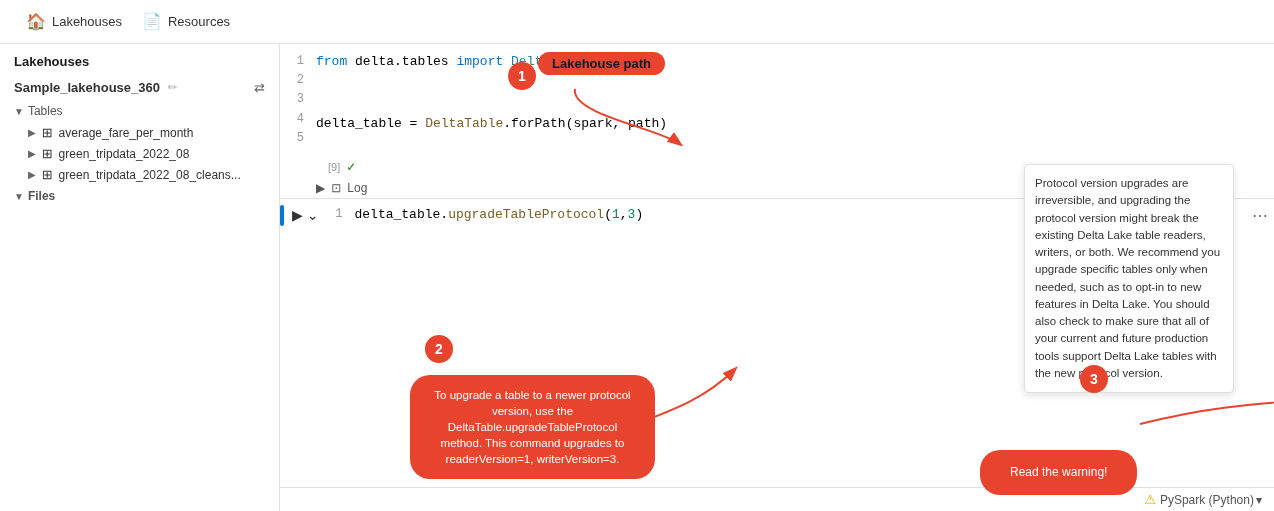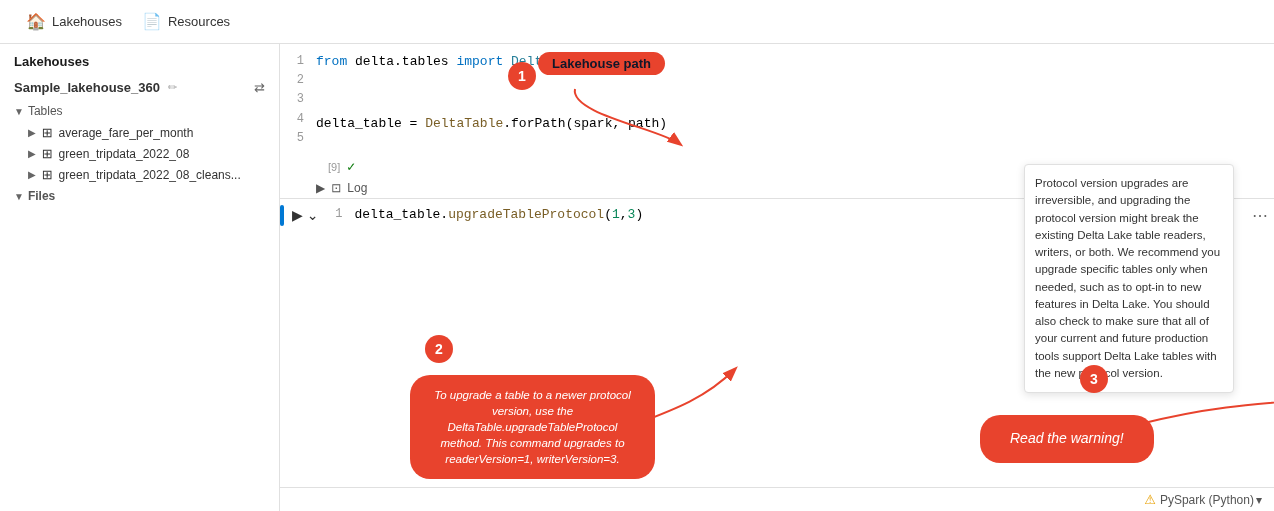--- a/index.html
+++ b/index.html
@@ -95,21 +95,21 @@
       display: flex; justify-content: flex-end; align-items: center;
       padding: 4px 12px; border-top: 1px solid #e0e0e0; background: #fff;
       font-size: 12px; color: #555;
     }
     .warning-icon { color: #e8a000; font-size: 13px; margin-right: 4px; }
 
     
     .callout {
       position: absolute; background: #e8432d; border-radius: 20px;
       color: #fff; padding: 10px 18px; font-size: 13px; font-weight: 500;
-      line-height: 1.4; text-align: center; max-width: 220px; font-style: italic;
+      line-height: 1.4; text-align: center; max-width: 220px;
     }
     .callout-num {
       position: absolute; width: 28px; height: 28px; border-radius: 50%;
       background: #e8432d; color: #fff; font-size: 14px; font-weight: 700;
       display: flex; align-items: center; justify-content: center;
     }
 
     
     .annotation-1-num { top: 18px; left: 228px; z-index: 20; }
     .annotation-1-label {
@@ -245,21 +245,21 @@
       </div>
 
       <div class="callout" style="position:absolute; bottom:32px; left:130px; z-index:20; font-size:11.5px; padding:12px 16px; max-width:245px; text-align:center;">
         <span>To upgrade a table to a newer protocol version, use the DeltaTable.upgradeTableProtocol method. This command upgrades to readerVersion=1, writerVersion=3.</span>
       </div>
 
       <div class="callout-num" style="position:absolute; bottom:118px; left:800px; z-index:25; background:#e8432d; color:#fff;">
         <span>3</span>
       </div>
 
-      <div class="callout" style="position:absolute; bottom:48px; left:700px; z-index:20; font-size:14px; padding:14px 30px;">
+      <div class="callout" style="position:absolute; bottom:16px; left:700px; z-index:20; font-size:12px; padding:14px 30px;">
         <span>Read the warning!</span>
       </div>
 
       <svg class="arrows-svg">
 
         <defs>
           <marker id="arrowhead" markerWidth="8" markerHeight="6" refX="6" refY="3" orient="auto">
             <polygon points="0 0, 8 3, 0 6" fill="#e8432d"></polygon>
           </marker>
         </defs>

